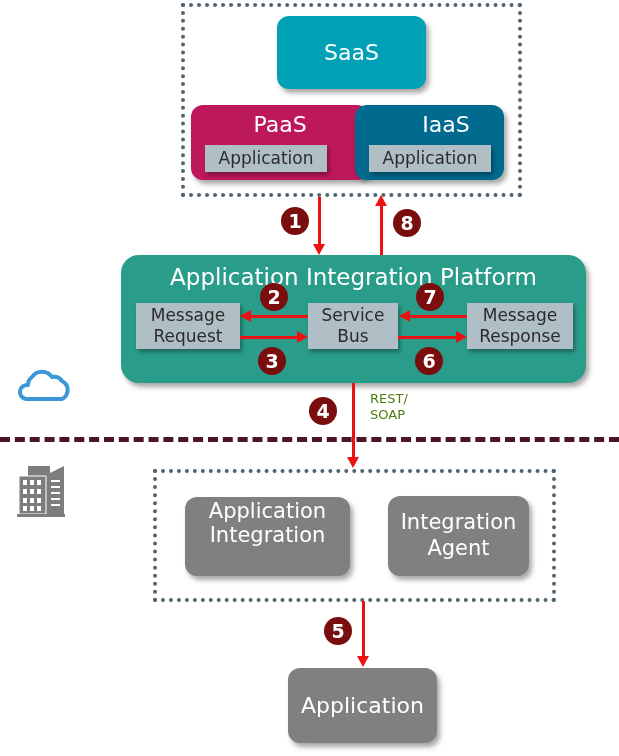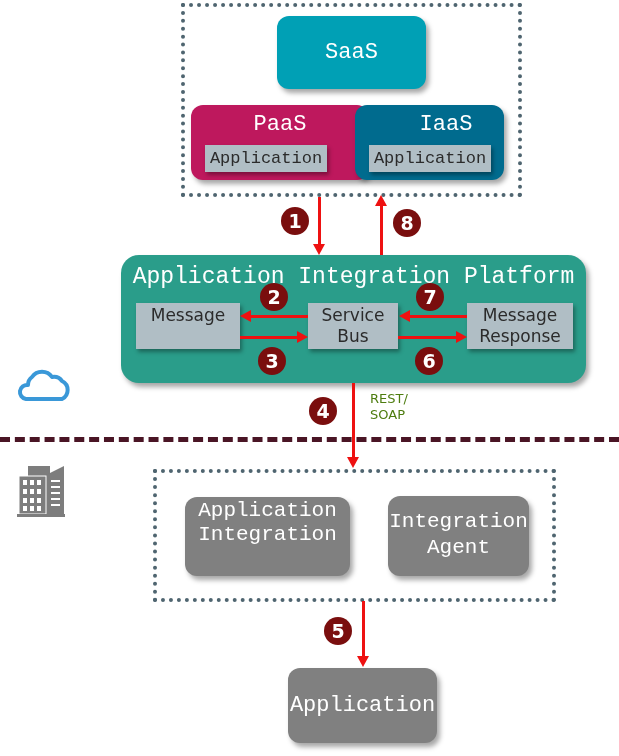--- a/index.html
+++ b/index.html
@@ -1,21 +1,21 @@
 <!DOCTYPE html>
 <html><head>
 <meta charset="utf-8">
 <style>
   html, body { margin:0; padding:0; background:#ffffff; }
   body { width:619px; height:756px; position:relative; overflow:hidden;
          font-family:"DejaVu Sans", "Liberation Sans", sans-serif; }
   .abs { position:absolute; }
   .dotted-box { position:absolute; border:4px dotted #4f6570; box-sizing:border-box; }
   .box { position:absolute; border-radius:12px; color:#ffffff; box-sizing:border-box;
-         box-shadow:3px 4px 5px rgba(0,0,0,0.35); text-align:center;font-family:Liberation Mono, monospace; }
+         box-shadow:3px 4px 5px rgba(0,0,0,0.35); text-align:center; }
   .inner { position:absolute; background:#b0bec5; color:#2b2b2b; box-sizing:border-box;
            box-shadow:2px 3px 4px rgba(0,0,0,0.35); text-align:center; }
   .badge { position:absolute; width:28px; height:28px; border-radius:50%;
            background:#7a0e0e; color:#ffffff; font-weight:bold; font-size:19px;
            line-height:28px; text-align:center; }
   .vline { position:absolute; width:3px; background:#ee1111; }
   .hline { position:absolute; height:3px; background:#ee1111; }
   .arrow-down { position:absolute; width:0; height:0; border-left:6px solid transparent;
                 border-right:6px solid transparent; border-top:11px solid #ee1111; }
   .arrow-up { position:absolute; width:0; height:0; border-left:6px solid transparent;
@@ -57,20 +57,21 @@
 <div class="vline" style="left:380px; top:205px; height:51px;"></div>
 <div class="arrow-up" style="left:375px; top:195px;"></div>
 <div class="badge" style="left:393px; top:209px;">8</div>
 
 <div class="box" style="left:121px; top:255px; width:465px; height:128px; background:#2a9d8a; border-radius:18px;">
   <div style="font-size:23px; margin-top:9px;">Application Integration Platform</div>
 </div>
 
 <div class="inner" style="left:136px; top:303px; width:104px; height:46px; font-size:17px; line-height:21px; padding-top:2px;">
   <div>Message</div>
+  <div>Request</div>
 </div>
 
 <div class="inner" style="left:308px; top:303px; width:90px; height:46px; font-size:17px; line-height:21px; padding-top:2px;">
   <div>Service</div>
   <div>Bus</div>
 </div>
 
 <div class="inner" style="left:467px; top:303px; width:106px; height:46px; font-size:17px; line-height:21px; padding-top:2px;">
   <div>Message</div>
   <div>Response</div>

